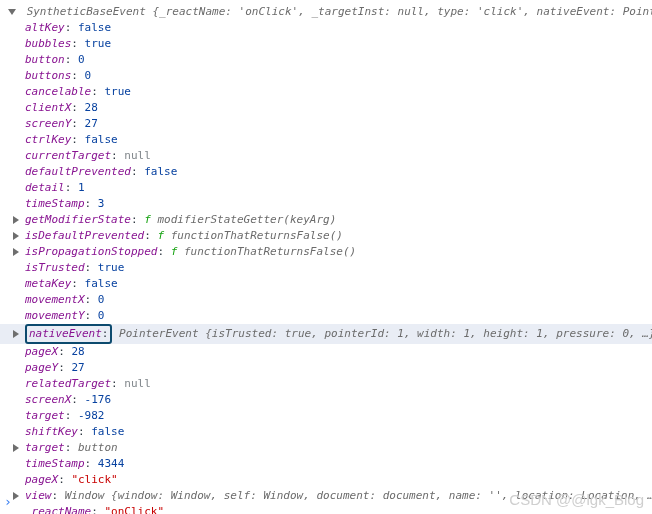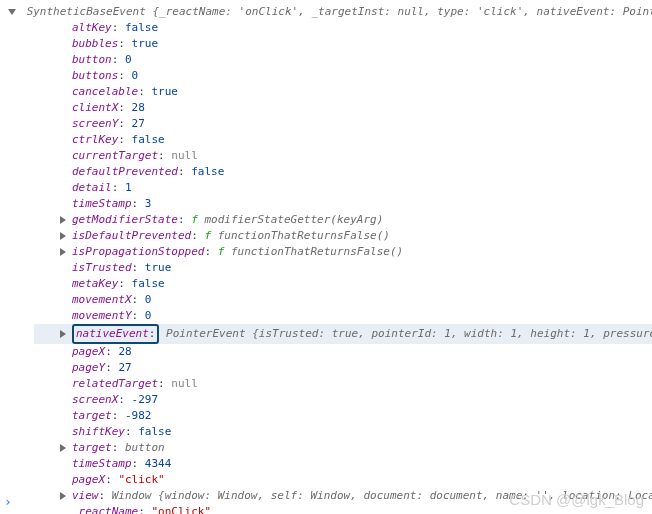--- a/index.html
+++ b/index.html
@@ -13,21 +13,21 @@
     background: #fff;
     width: 652px;
     height: 514px;
     position: relative;
     overflow: hidden;
   }
   .row {
     white-space: nowrap;
     padding-left: 8px;
   }
-  .indent1 { padding-left: 38px; margin-left: 34px; }
+  .indent1 { padding-left: 25px; }
   .expander {
     display: inline-block;
     width: 0; height: 0;
     margin-right: 4px;
     vertical-align: middle;
   }
   .exp-down {
     border-left: 4px solid transparent;
     border-right: 4px solid transparent;
     border-top: 6px solid #6e6e6e;
@@ -99,21 +99,21 @@
 <div class="row indent1"><span class="key">movementX</span>: <span class="val-blue">0</span></div>
 <div class="row indent1"><span class="key">movementY</span>: <span class="val-blue">0</span></div>
 
 <div class="row indent1 highlight-row">
   <span class="expander exp-right"></span><span class="redbox"><span class="key">nativeEvent</span>:</span> <span class="summary">PointerEvent {isTrusted: true, pointerId: 1, width: 1, height: 1, pressure: 0, …}</span>
 </div>
 
 <div class="row indent1"><span class="key">pageX</span>: <span class="val-blue">28</span></div>
 <div class="row indent1"><span class="key">pageY</span>: <span class="val-blue">27</span></div>
 <div class="row indent1"><span class="key">relatedTarget</span>: <span class="val-gray">null</span></div>
-<div class="row indent1"><span class="key">screenX</span>: <span class="val-blue">-297</span></div>
+<div class="row indent1"><span class="key">screenX</span>: <span class="val-blue">-176</span></div>
 <div class="row indent1"><span class="key">target</span>: <span class="val-blue">-982</span></div>
 <div class="row indent1"><span class="key">shiftKey</span>: <span class="val-blue">false</span></div>
 <div class="row indent1"><span class="expander exp-right"></span><span class="key">target</span>: <span class="summary">button</span></div>
 <div class="row indent1"><span class="key">timeStamp</span>: <span class="val-blue">4344</span></div>
 <div class="row indent1"><span class="key">pageX</span>: <span class="val-str">"click"</span></div>
 <div class="row indent1"><span class="expander exp-right"></span><span class="key">view</span>: <span class="summary">Window {window: Window, self: Window, document: document, name: '', location: Location, …}</span></div>
 <div class="row indent1"><span class="key">_reactName</span>: <span class="val-str">"onClick"</span></div>
 
 <div class="prompt">›</div>
 <div class="watermark">CSDN @@lgk_Blog</div>

